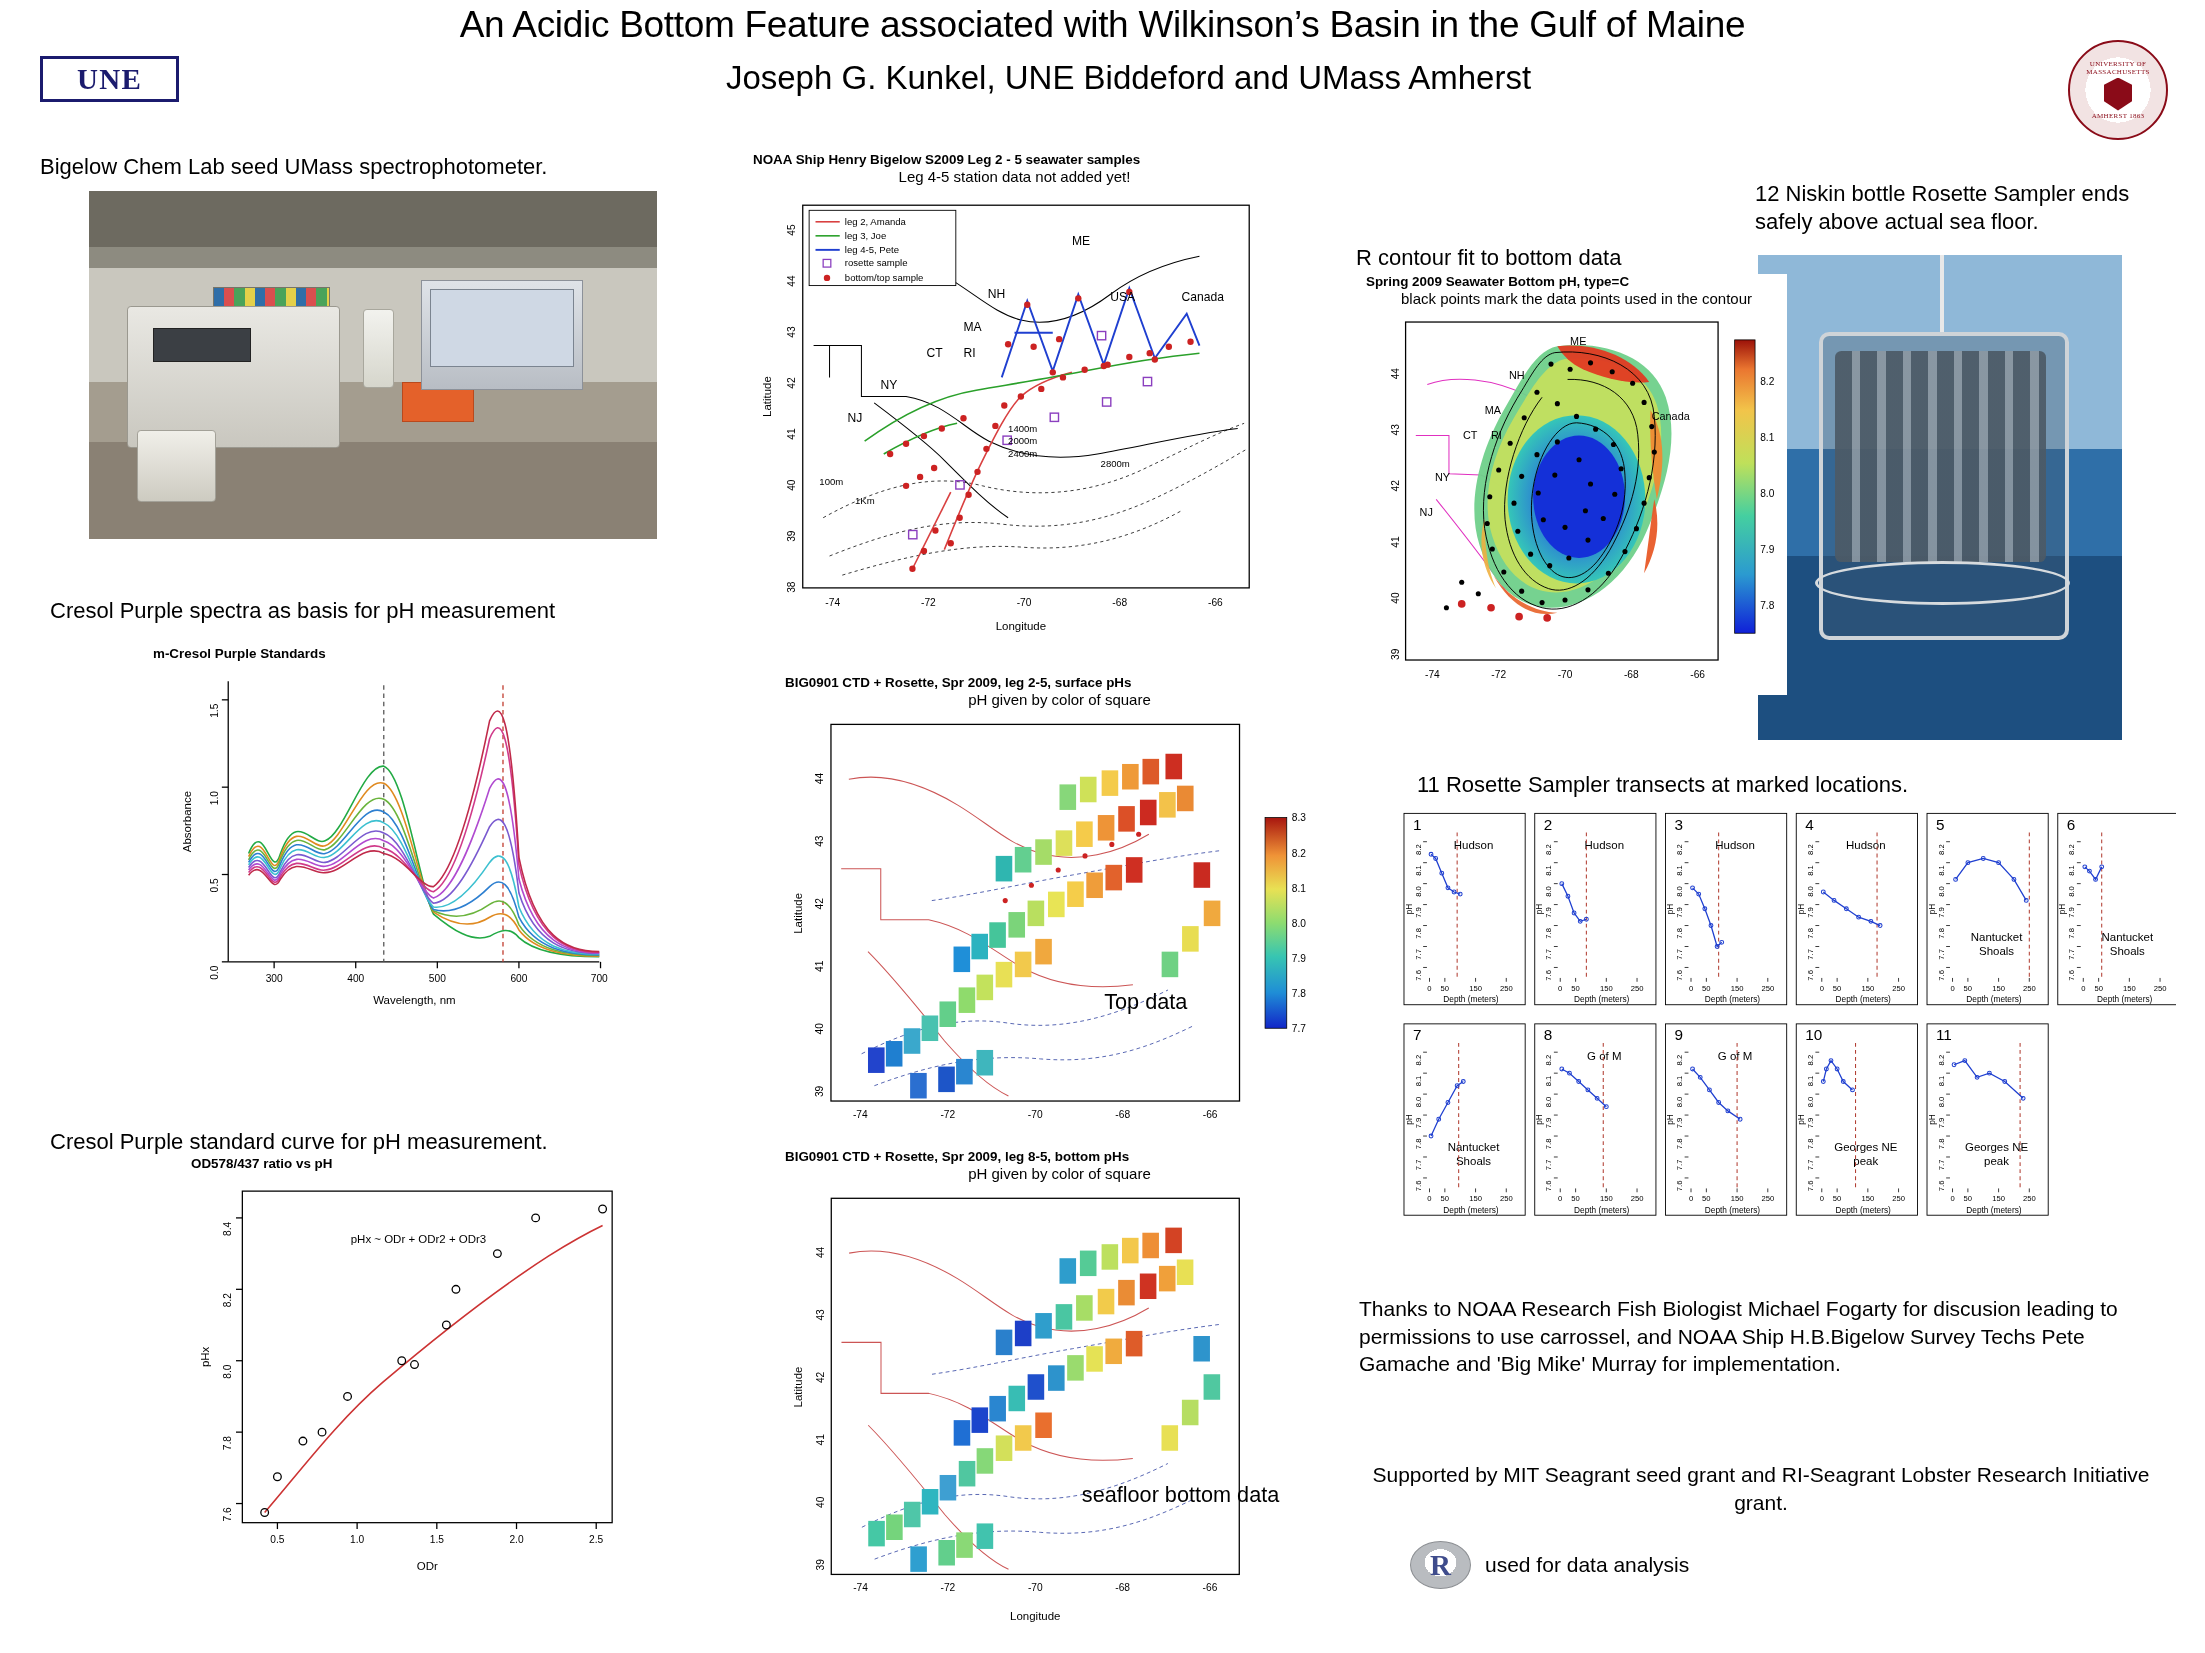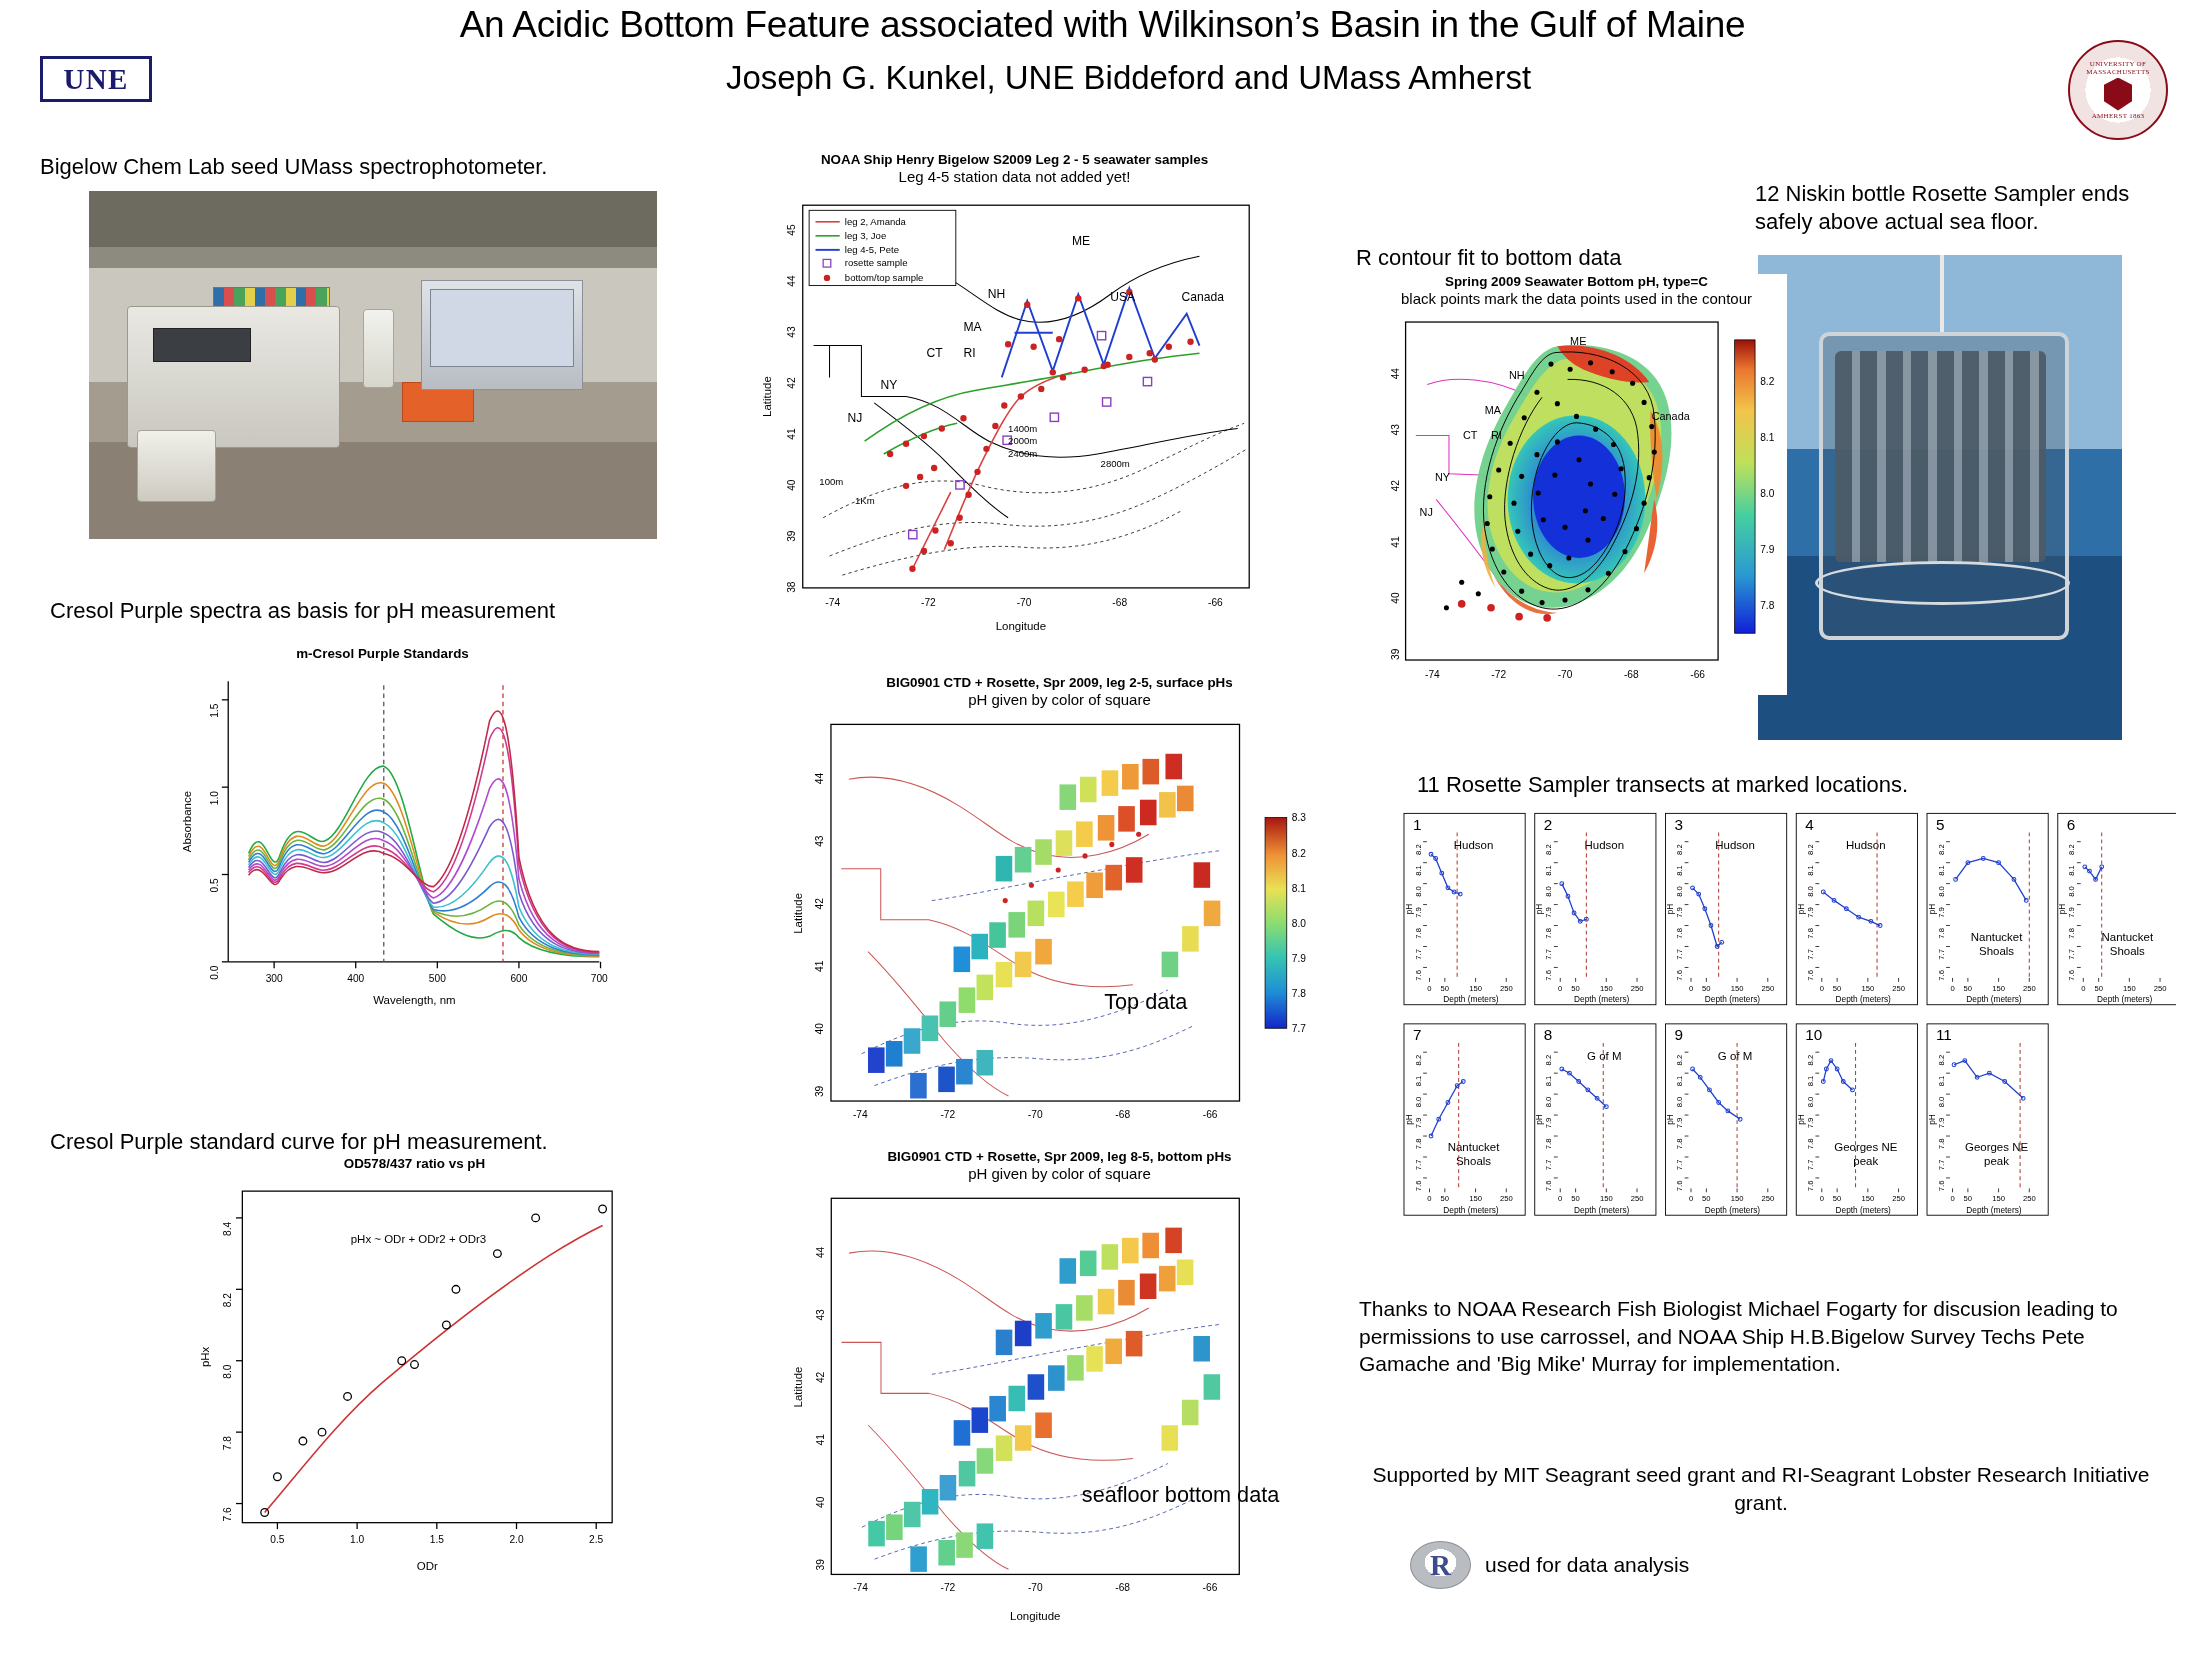--- a/index.html
+++ b/index.html
@@ -30,21 +30,21 @@
     position: absolute;
     top: 59px; left: 0; width: 2205px;
     text-align: center;
     font-size: 33px;
     font-weight: 400;
     padding-left: 26px;
   }
   #une-logo {
     position: absolute;
     left: 40px; top: 56px;
-    width: 112px; height: 46px;
+    width: 139px; height: 46px;
     background: #ffffff;
     border: 3.2px solid #1b1b6e;
     display: flex; align-items: center; justify-content: center;
     box-sizing: border-box;
   }
   #une-logo span {
     color: #1b1b6e;
     font-weight: bold;
     font-size: 29px;
     letter-spacing: 1.3px;
@@ -151,21 +151,21 @@
     position: absolute; left: 182px; top: 0; width: 3.8px; height: 80px; background: #e8e8e8;
   }
 
   
   .figure {
     position: absolute;
     background: #ffffff;
     box-sizing: border-box;
   }
   .fig-title {
-    text-align: center;
+    text-align: left;
     font-size: 13.4px;
     font-weight: bold;
     line-height: 1.2;
   }
   .fig-subtitle {
     text-align: center;
     font-size: 15px;
     line-height: 1.2;
   }
 

